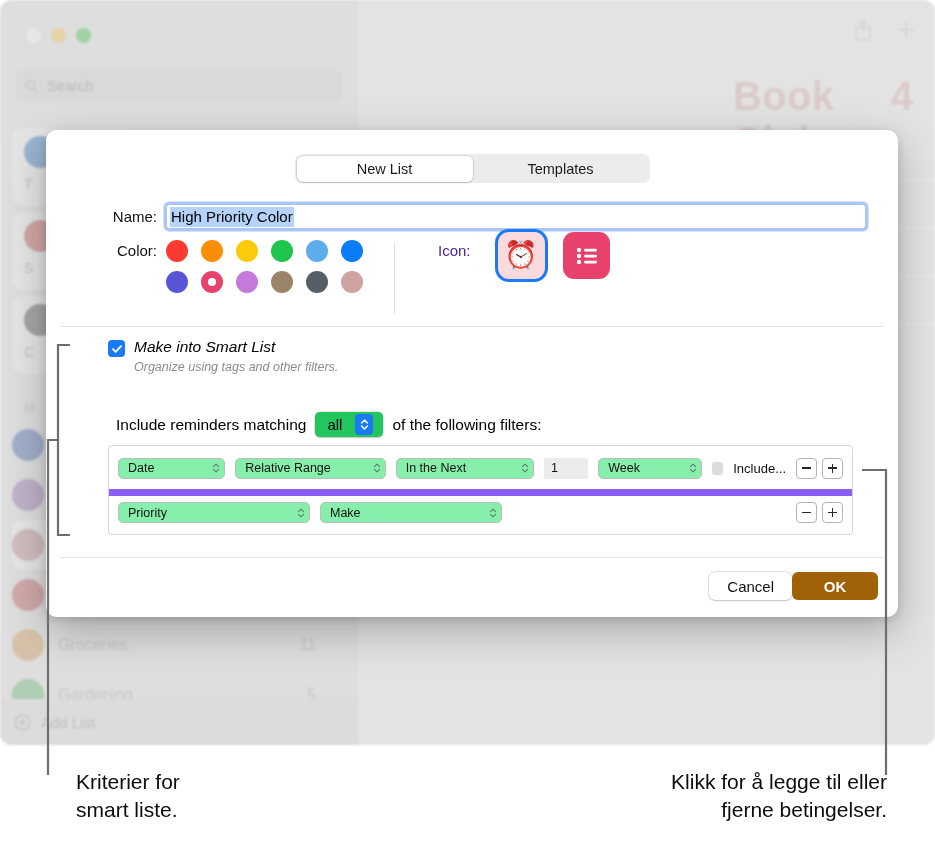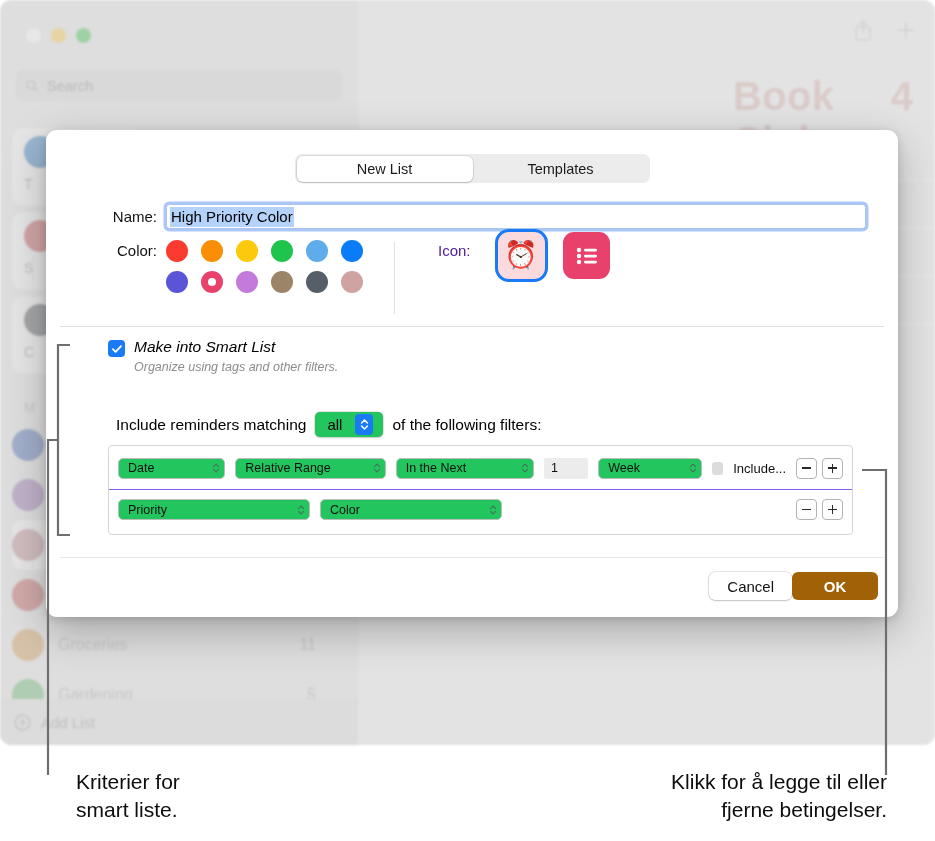--- a/index.html
+++ b/index.html
@@ -157,24 +157,24 @@
     width:18px;height:21px;border-radius:4px;background:#1a7af5;
     display:flex;flex-direction:column;align-items:center;justify-content:center; gap:1px;
   }
 
   .filterbox{
     position:absolute; left:62px; top:315px; width:745px; height:90px;
     border:1px solid #d5d5d5; border-radius:4px; background:#fff;
   }
   .frow{ position:absolute; left:0; width:100%; height:40px; display:flex; align-items:center; padding:0 9px; gap:10px;}
   .frow.r1{ top:2px; }
-  .frow.r2{ top:43px; border-top:1px solid #8b5cf6; }
+  .frow.r2{ top:43px; border-top:7px solid #8b5cf6; }
 
   .popup{
-    height:21px; background:#22c55e; border:1px solid #bcbcbc; border-radius:5px;
+    height:21px; background:#86efac; border:1px solid #bcbcbc; border-radius:5px;
     display:flex; align-items:center; padding:0 4px 0 9px;
     font-size:12.5px; color:#111; cursor:pointer; justify-content:space-between;
   }
   .popup .chev{ margin-left:8px; opacity:.75; flex:0 0 auto;}
   .w-date{ width:122px; } .w-rel{ width:172px; } .w-next{ width:158px; }
   .w-week{ width:118px; } .w-pri{ width:192px; } .w-high{ width:182px; }
 
   .numfield{
     width:50px;height:21px;background:#ececec;border:none;border-radius:2px;
     font-size:12.5px;color:#111; display:flex;align-items:center;padding-left:7px; cursor:text;
@@ -453,21 +453,21 @@
 
     <div class="frow r2">
       <div class="popup w-pri">
         <span>Priority</span>
         <svg class="chev" width="8" height="12" viewBox="0 0 8 12">
           <polyline points="1.4,4.6 4,2.1 6.6,4.6" fill="none" stroke="#555" stroke-width="1.1" stroke-linecap="round" stroke-linejoin="round"></polyline>
           <polyline points="1.4,7.4 4,9.9 6.6,7.4" fill="none" stroke="#555" stroke-width="1.1" stroke-linecap="round" stroke-linejoin="round"></polyline>
         </svg>
       </div>
       <div class="popup w-high">
-        <span>Color</span>
+        <span>Make</span>
         <svg class="chev" width="8" height="12" viewBox="0 0 8 12">
           <polyline points="1.4,4.6 4,2.1 6.6,4.6" fill="none" stroke="#555" stroke-width="1.1" stroke-linecap="round" stroke-linejoin="round"></polyline>
           <polyline points="1.4,7.4 4,9.9 6.6,7.4" fill="none" stroke="#555" stroke-width="1.1" stroke-linecap="round" stroke-linejoin="round"></polyline>
         </svg>
       </div>
       <div class="pmgrp">
         <div class="pmbtn">
             <span class="bar"></span>
           </div>
         <div class="pmbtn plus">

